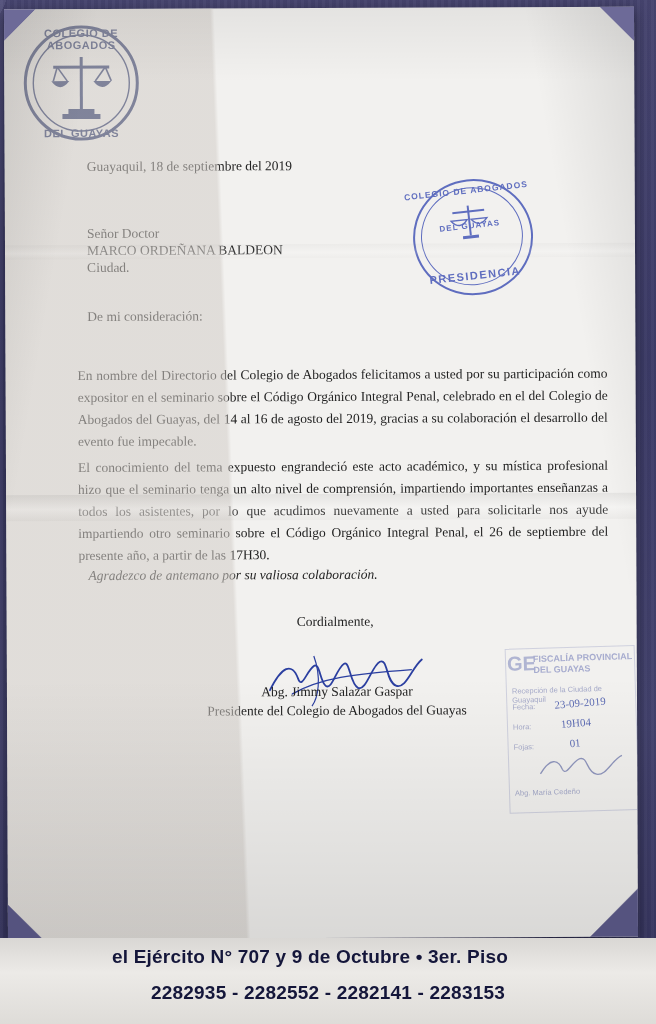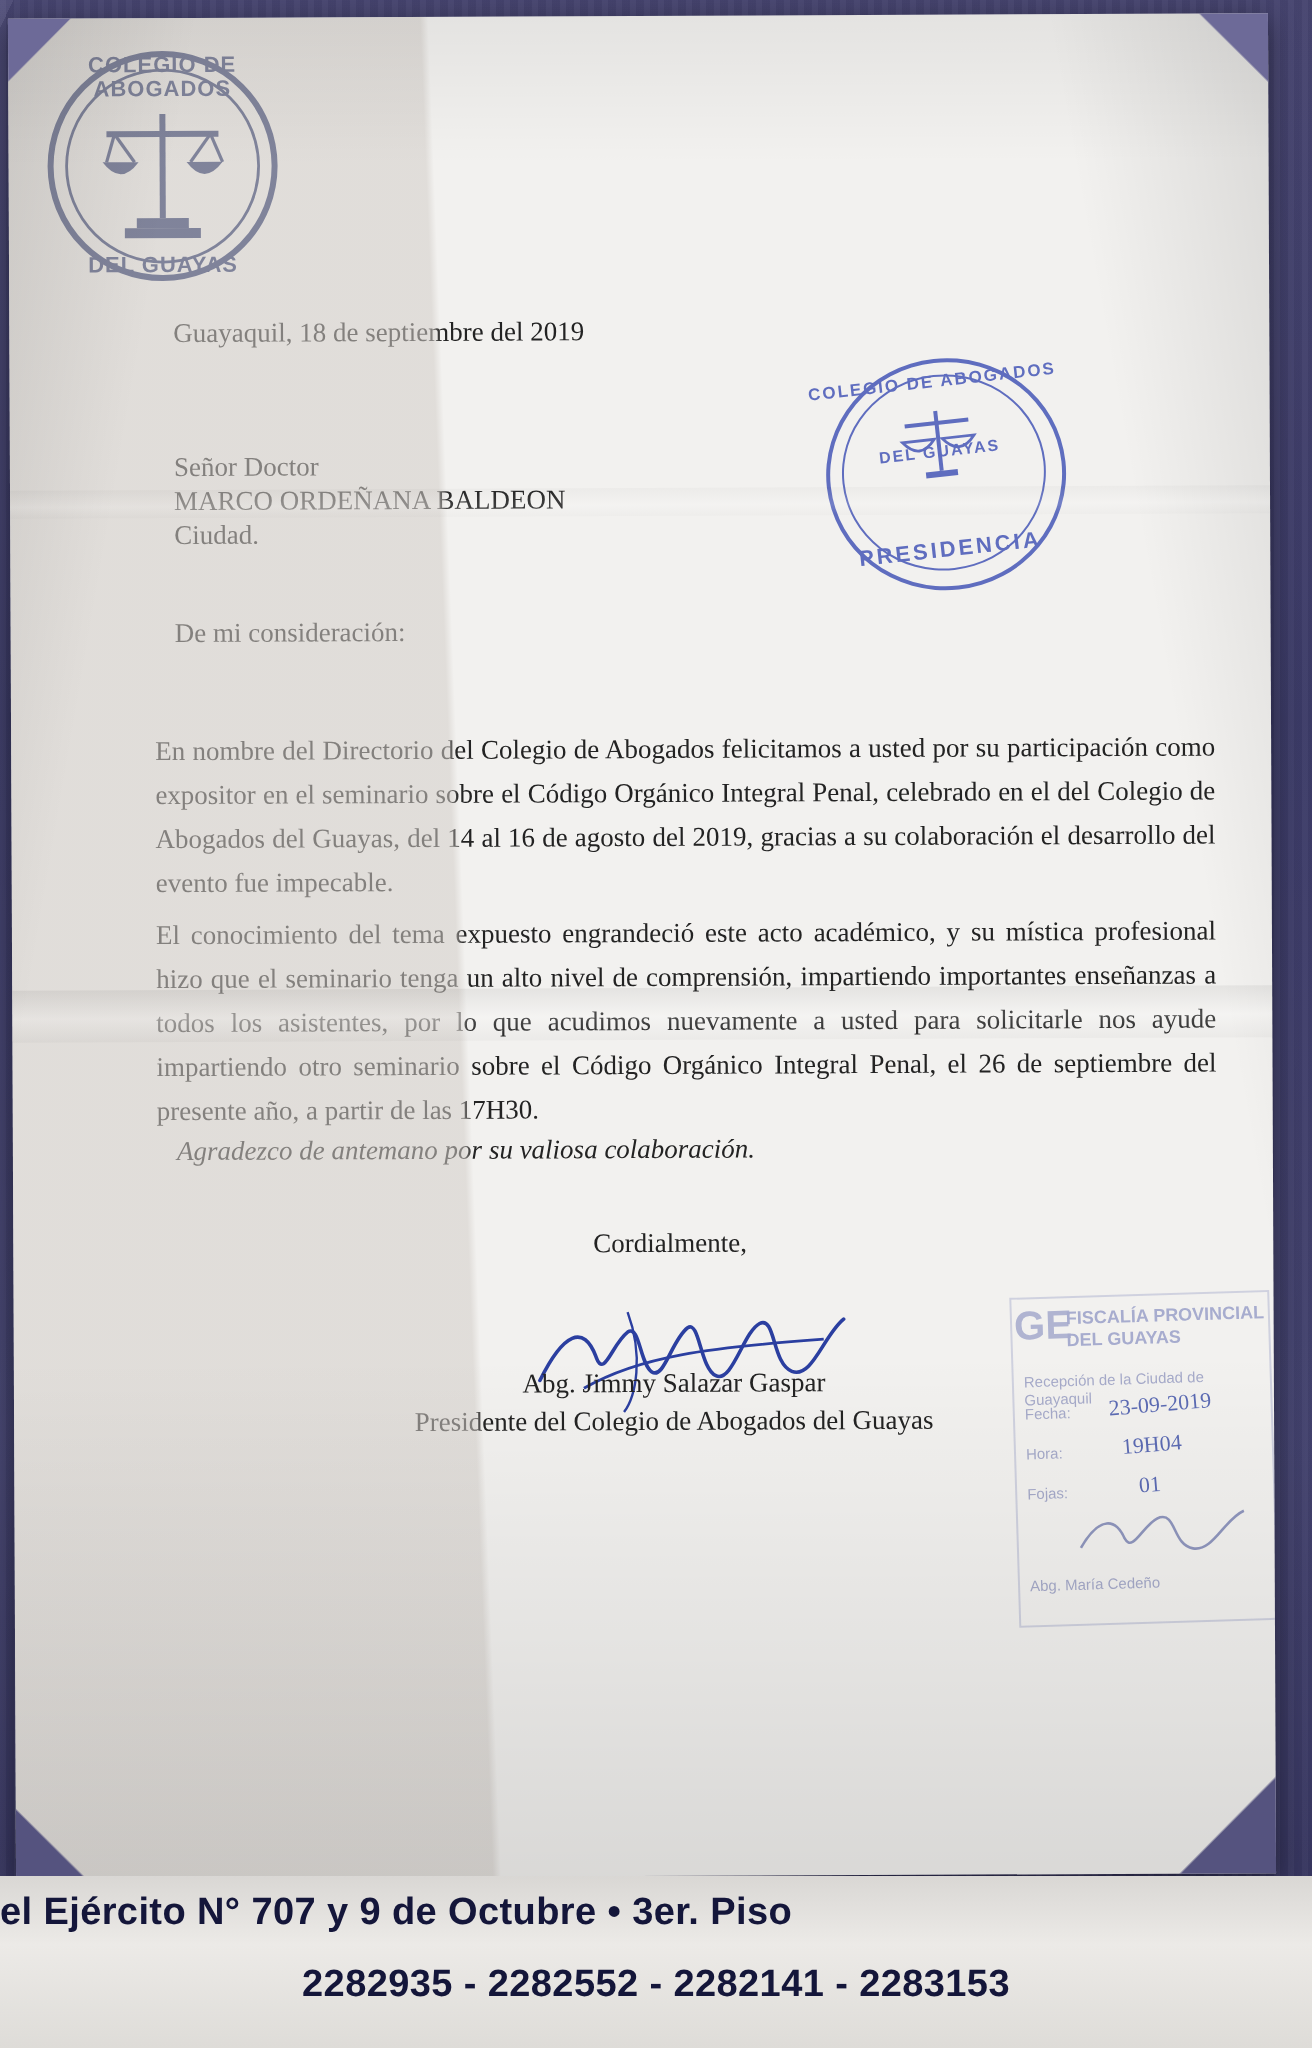--- a/index.html
+++ b/index.html
@@ -166,21 +166,21 @@
   }
 
   
   #footer{
     position:absolute;left:0;bottom:0;width:656px;height:86px;
     background:linear-gradient(180deg,#d9d7d4 0%, #eceae7 40%, #dedcd8 100%);
     color:#14163a;
     overflow:hidden;
   }
   #footer .fl1{
-    position:absolute;left:0;top:8px;width:620px;text-align:left;
+    position:absolute;left:0;top:8px;width:620px;text-align:center;
     font-size:19px;font-weight:bold;letter-spacing:.2px;
   }
   #footer .fl2{
     position:absolute;left:0;top:44px;width:656px;text-align:center;
     font-size:19px;font-weight:bold;letter-spacing:.2px;
   }
 </style>
 </head>
 <body>
 

